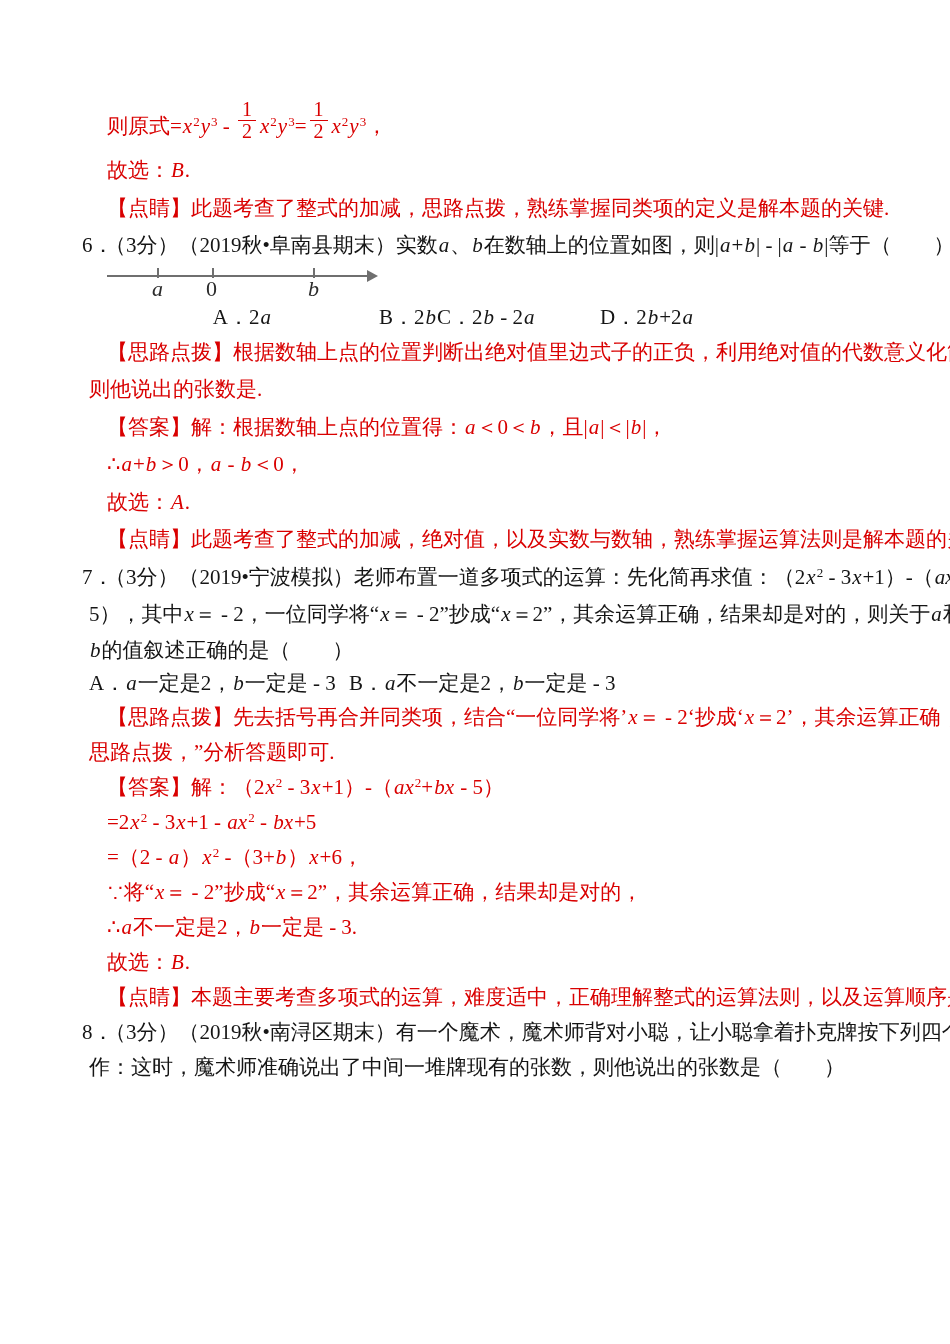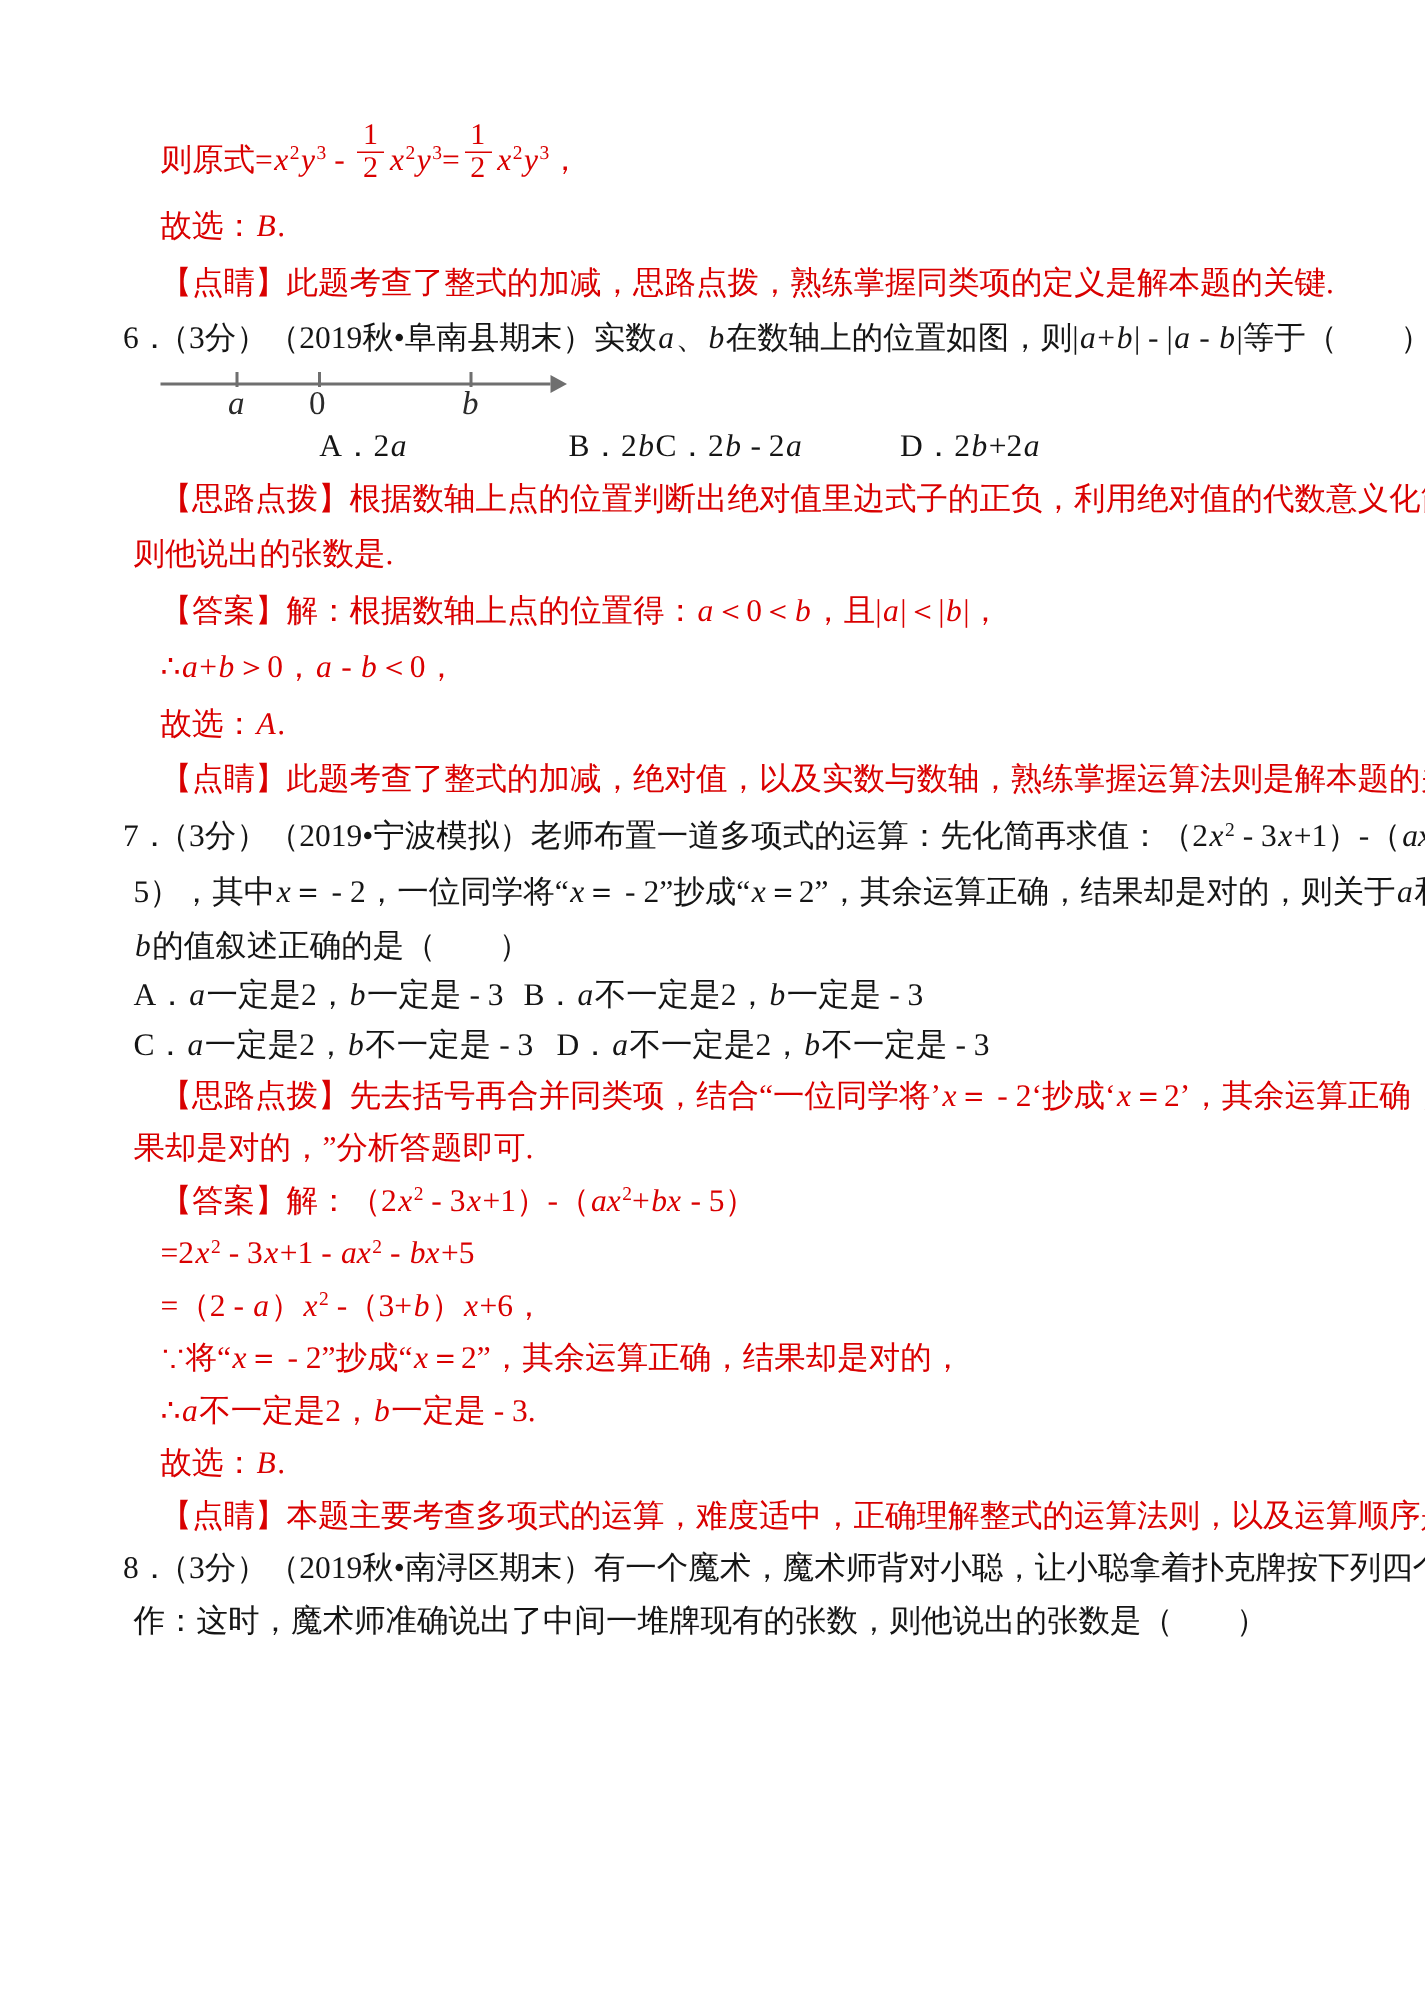--- a/index.html
+++ b/index.html
@@ -2,21 +2,21 @@
 <html><head>
 <meta charset="utf-8">
 <style>
   html,body{margin:0;padding:0;background:#ffffff;}
   body{
     width:950px;height:1344px;overflow:hidden;
     font-family:"Liberation Serif","DejaVu Serif",serif;
     color:#151515;
     -webkit-font-smoothing:antialiased;
   }
-  .doc{padding:74px 0 0 82px;font-size:21px;}
+  .doc{padding:94px 0 0 82px;font-size:21px;}
   .ln{height:37.5px;line-height:37.5px;white-space:nowrap;}
   .ln.h58{height:58px;line-height:64px;}
   .ln.h33{height:33px;line-height:33px;}
   .ln.h35{height:35px;line-height:35px;}
   .red{color:var(--red,#d90000);}
   .ind25{padding-left:25px;}
   .ind7{padding-left:7px;}
   .qnum{display:inline-block;width:23px;}
   .var{font-style:italic;font-family:"Liberation Serif","DejaVu Serif",serif;padding:0 1px;}
   sup{font-size:13px;line-height:0;vertical-align:7px;}
@@ -65,25 +65,22 @@
   <div class="ln red ind25">∴<span class="var">a</span>+<span class="var">b</span>＞0，<span class="var">a</span> - <span class="var">b</span>＜0，</div>
   <div class="ln red ind25">故选：<span class="var">A</span>.</div>
   <div class="ln red ind25">【点睛】此题考查了整式的加减，绝对值，以及实数与数轴，熟练掌握运算法则是解本题的关键.</div>
 
   <div class="ln"><span class="qnum">7．</span><span>（3分）（2019•宁波模拟）老师布置一道多项式的运算：先化简再求值：（2<span class="var">x</span><sup>2</sup> - 3<span class="var">x</span>+1）-（<span class="var">ax</span>+ - </span></div>
   <div class="ln ind7">5），其中<span class="var">x</span>＝ - 2，一位同学将“<span class="var">x</span>＝ - 2”抄成“<span class="var">x</span>＝2”，其余运算正确，结果却是对的，则关于<span class="var">a</span>和</div>
   <div class="ln h33 ind7"><span class="var">b</span>的值叙述正确的是（　　）</div>
   <div class="ln h33 ind7">
     <span class="opt w260">A．<span class="var">a</span>一定是2，<span class="var">b</span>一定是 - 3</span><span class="opt">B．<span class="var">a</span>不一定是2，<span class="var">b</span>一定是 - 3</span>
   </div>
-  <div class="ln h33 ind7">
-    <span class="opt w282">C．<span class="var">a</span>一定是2，<span class="var">b</span>不一定是 - 3</span><span class="opt">D．<span class="var">a</span>不一定是2，<span class="var">b</span>不一定是 - 3</span>
-  </div>
   <div class="ln h35 red ind25">【思路点拨】先去括号再合并同类项，结合“一位同学将’<span class="var">x</span>＝ - 2‘抄成‘<span class="var">x</span>＝2’，其余运算正确，结</div>
-  <div class="ln h35 red ind7">果却是对的，”分析答题即可.</div>
+  <div class="ln h35 red ind7">思路点拨，”分析答题即可.</div>
   <div class="ln h35 red ind25">【答案】解：（2<span class="var">x</span><sup>2</sup> - 3<span class="var">x</span>+1）-（<span class="var">ax</span><sup>2</sup>+<span class="var">bx</span> - 5）</div>
   <div class="ln h35 red ind25">=2<span class="var">x</span><sup>2</sup> - 3<span class="var">x</span>+1 - <span class="var">ax</span><sup>2</sup> - <span class="var">bx</span>+5</div>
   <div class="ln h35 red ind25">=（2 - <span class="var">a</span>）<span class="var">x</span><sup>2</sup> -（3+<span class="var">b</span>）<span class="var">x</span>+6，</div>
   <div class="ln h35 red ind25">∵将“<span class="var">x</span>＝ - 2”抄成“<span class="var">x</span>＝2”，其余运算正确，结果却是对的，</div>
   <div class="ln h35 red ind25">∴<span class="var">a</span>不一定是2，<span class="var">b</span>一定是 - 3.</div>
   <div class="ln h35 red ind25">故选：<span class="var">B</span>.</div>
   <div class="ln h35 red ind25">【点睛】本题主要考查多项式的运算，难度适中，正确理解整式的运算法则，以及运算顺序是关键.</div>
 
   <div class="ln h35"><span class="qnum">8．</span><span>（3分）（2019秋•南浔区期末）有一个魔术，魔术师背对小聪，让小聪拿着扑克牌按下列四个步骤操</span></div>
   <div class="ln h35 ind7">作：这时，魔术师准确说出了中间一堆牌现有的张数，则他说出的张数是（　　）</div>

